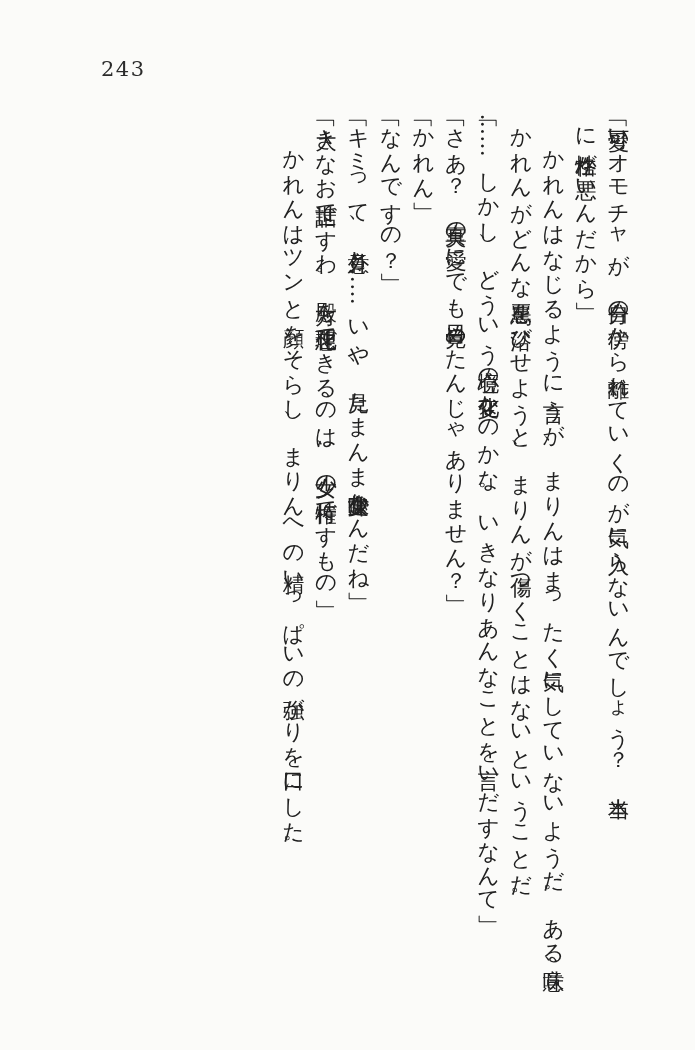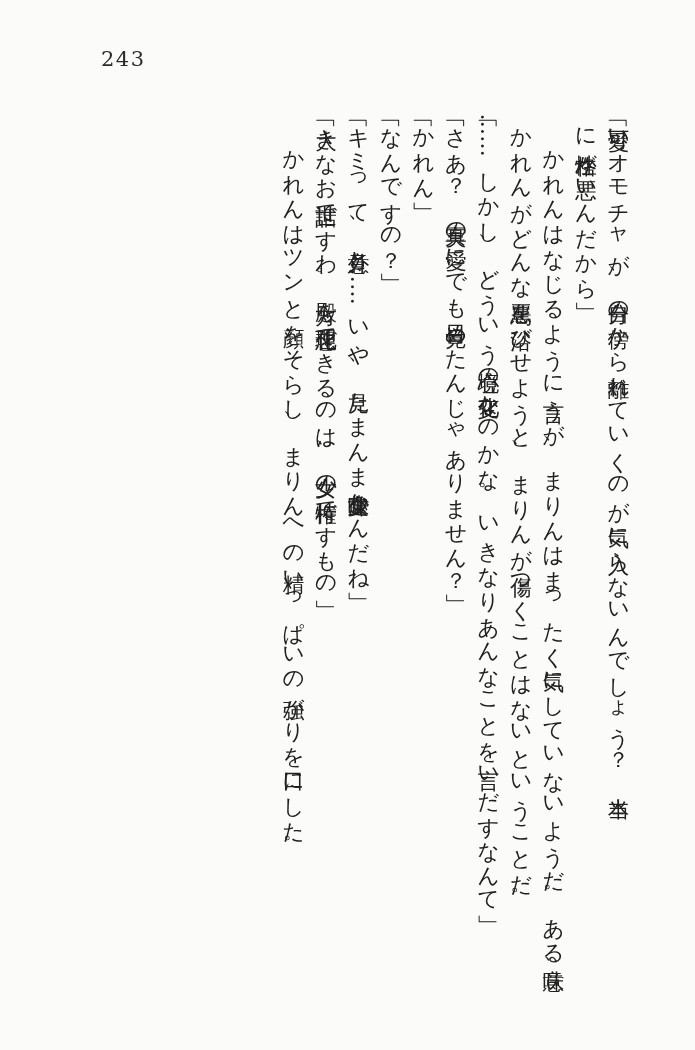--- a/index.html
+++ b/index.html
@@ -14,21 +14,21 @@
     overflow: hidden;
     font-family: "DejaVu Serif", "Liberation Serif", serif;
   }
   .page {
     position: absolute;
     inset: 0;
   }
   .page-number {
     position: absolute;
     left: 101px;
-    top: 47px;
+    top: 57px;
     font-size: 21px;
     letter-spacing: 1.5px;
     color: #2b2b2b;
   }
   .text-block {
     position: absolute;
     top: 113px;
     right: 61px;
     width: 358px;
     height: 845px;

